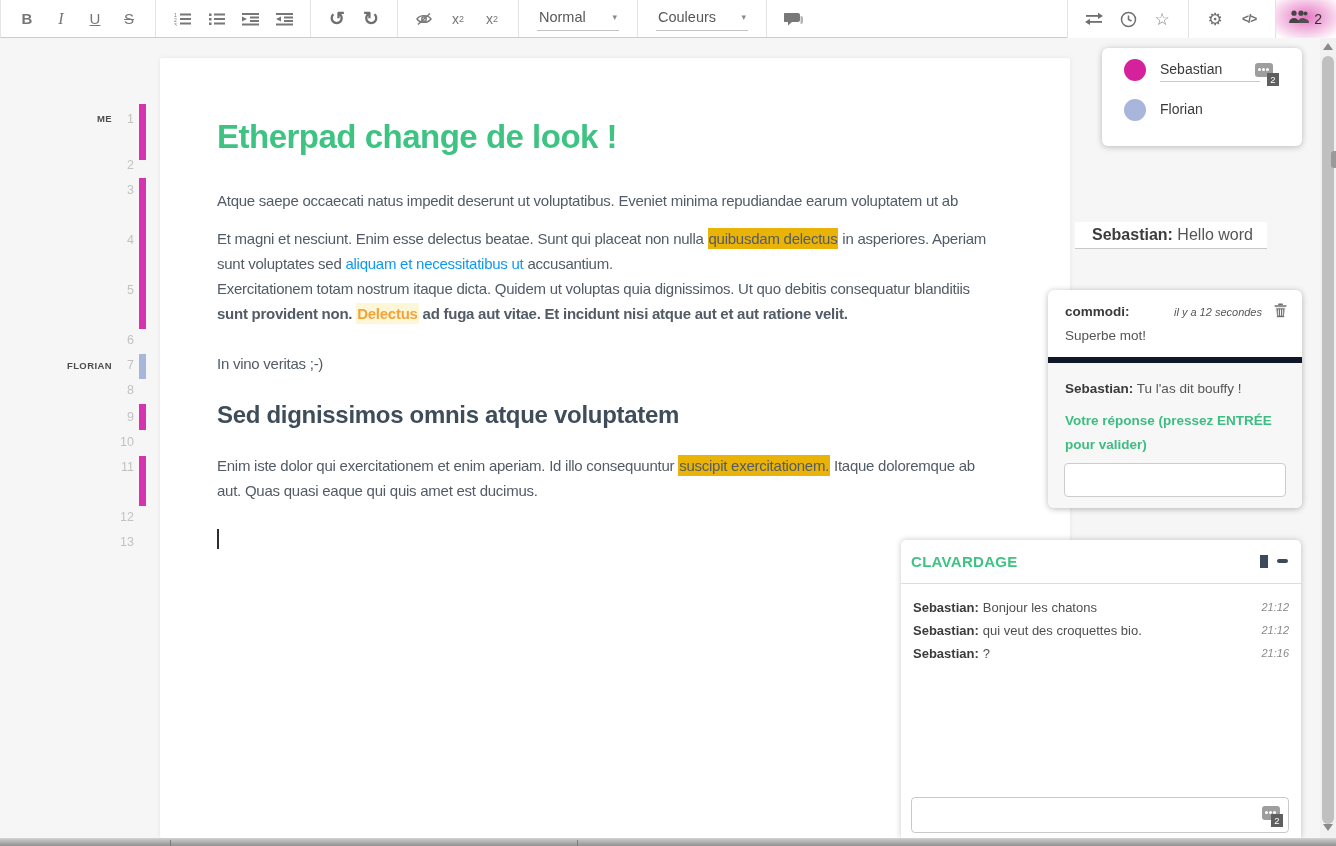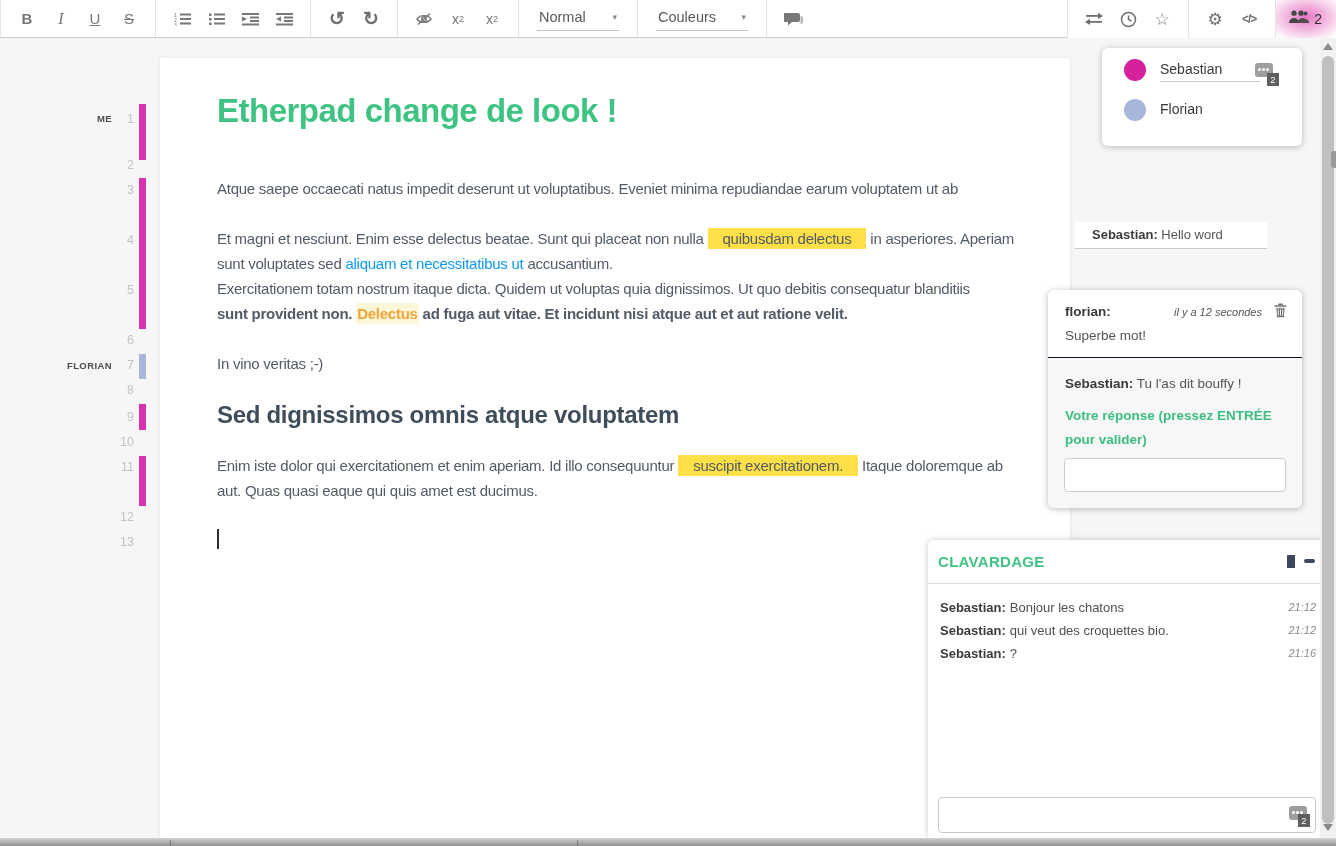--- a/index.html
+++ b/index.html
@@ -51,52 +51,52 @@
   .gutter-num { position:absolute; left:0; width:134px; text-align:right; font-size:12.5px; color:#c2c2c2; height:16px; line-height:16px; }
   .gutter-author { position:absolute; left:0; width:112px; text-align:right; font-size:9.5px; font-weight:bold;
                    color:#4d4d4d; letter-spacing:0.4px; height:14px; line-height:14px; }
   .author-bar { position:absolute; left:139px; width:7px; }
   .bar-me { background:#d633b1; }
   .bar-florian { background:#a9b6dc; }
 
   
   .page { position:absolute; left:160px; top:58px; width:910px; height:780px; background:#fff;
           border-radius:2px; box-shadow:0 0 4px rgba(0,0,0,0.08); overflow:hidden; }
-  .doc-title { position:absolute; left:57px; top:34px; font-size:33px; font-weight:bold; color:#3ec383;
+  .doc-title { position:absolute; left:57px; top:60px; font-size:33px; font-weight:bold; color:#3ec383;
                letter-spacing:-0.5px; white-space:nowrap; }
   .doc-line { position:absolute; left:57px; height:25px; line-height:25px; white-space:nowrap;
               font-size:15px; letter-spacing:-0.25px; color:#525b66; }
   .doc-h2 { position:absolute; left:57px; font-size:24px; font-weight:bold; color:#3f4d5a;
             letter-spacing:-0.3px; white-space:nowrap; }
-  .hl { background:#fde047; padding:2px 15px; }
+  .hl { background:#eab308; padding:2px 1px; }
   .hl-orange { background:#fdf7d8; color:#f2a33c; padding:2px 1px; }
   .doc-link { color:#0d99f2; font-weight:normal; cursor:pointer; }
   .caret-cursor { position:absolute; left:57px; top:412px; width:2px; height:20px; background:#2e2e2e; }
 
   
   .comment-collapsed { position:absolute; left:1075px; top:222px; width:192px; height:27px; background:#fff;
-                       border-bottom:1px solid #c9c9c9; font-size:13px; line-height:25px; padding-left:17px;
+                       border-bottom:1px solid #c9c9c9; font-size:16px; line-height:25px; padding-left:17px;
                        color:#555; z-index:5; }
   .comment-collapsed b { color:#3c3c3c; }
   .comment-card { position:absolute; left:1048px; top:290px; width:254px; height:218px; background:#fff;
                   border-radius:6px; box-shadow:0 1px 6px rgba(0,0,0,0.28); z-index:10; font-size:13.5px; }
   .cc-head { position:absolute; left:17px; top:14px; font-weight:bold; color:#3a3a3a; }
   .cc-time { position:absolute; right:40px; top:16px; font-size:11px; font-style:italic; color:#555; }
   .cc-trash { position:absolute; right:15px; top:13px; cursor:pointer; }
   .cc-text { position:absolute; left:17px; top:38px; color:#555; }
   .cc-lower { position:absolute; left:0; top:67px; width:100%; height:151px; background:#f7f7f7;
-              border-top:1px solid #0f172a; border-radius:0 0 6px 6px; }
+              border-top:6px solid #0f172a; border-radius:0 0 6px 6px; }
   .cc-reply { position:absolute; left:17px; top:18px; color:#555; }
   .cc-reply b { color:#3a3a3a; }
   .cc-prompt { position:absolute; left:17px; top:46px; font-weight:bold; color:#3cbd83; line-height:24px; }
   .cc-input { position:absolute; left:16px; top:100px; width:222px; height:34px; background:#fff;
               border:1px solid #ccc; border-radius:4px; font-size:13px; padding:0 8px; color:#333; }
 
   
-  .chat { position:absolute; left:928px; top:540px; width:400px; height:298px; background:#fff;
+  .chat { position:absolute; left:901px; top:540px; width:400px; height:298px; background:#fff;
           border-radius:5px 5px 0 0; box-shadow:0 0 6px rgba(0,0,0,0.22); z-index:8; }
   .chat-header { position:absolute; left:0; top:0; width:100%; height:44px; border-bottom:1px solid #ddd; }
   .chat-title { position:absolute; left:10px; top:13px; font-size:15px; font-weight:bold; color:#3ec383;
                 letter-spacing:0.3px; }
   .chat-stick { position:absolute; right:33px; top:15px; width:8px; height:13px; background:#3c4a5c; cursor:pointer; }
   .chat-min { position:absolute; right:13px; top:19px; width:11px; height:4px; background:#3c4a5c; border-radius:2px; cursor:pointer; }
   .chat-msgs { position:absolute; left:12px; top:56px; right:12px; }
   .chat-row { display:flex; height:23px; line-height:23px; font-size:13px; }
   .chat-row b { color:#3b3b3b; }
   .chat-row .txt { color:#4f4f4f; margin-left:4px; flex:1; }
@@ -305,41 +305,41 @@
     <div class="author-bar bar-me" style="top:104px; height:56px;"></div>
     <div class="author-bar bar-me" style="top:178px; height:151px;"></div>
     <div class="author-bar bar-florian" style="top:354px; height:25px;"></div>
     <div class="author-bar bar-me" style="top:404px; height:26px;"></div>
     <div class="author-bar bar-me" style="top:456px; height:50px;"></div>
   </div>
 
   <div class="page">
     <div class="doc-title">Etherpad change de look !</div>
 
-    <div class="doc-line" style="top:118px;">Atque saepe occaecati natus impedit deserunt ut voluptatibus. Eveniet minima repudiandae earum voluptatem ut ab</div>
+    <div class="doc-line" style="top:130px;">Atque saepe occaecati natus impedit deserunt ut voluptatibus. Eveniet minima repudiandae earum voluptatem ut ab</div>
     <div class="doc-line" style="top:168px;"><span>Et magni et nesciunt. Enim esse delectus beatae. Sunt qui placeat non nulla </span><span class="hl">quibusdam delectus</span><span> in asperiores. Aperiam</span></div>
     <div class="doc-line" style="top:193px;"><span>sunt voluptates sed </span><span class="doc-link">aliquam et necessitatibus ut</span><span> accusantium.</span></div>
     <div class="doc-line" style="top:218px;">Exercitationem totam nostrum itaque dicta. Quidem ut voluptas quia dignissimos. Ut quo debitis consequatur blanditiis</div>
     <div class="doc-line" style="top:243px;font-weight:bold;"><span>sunt provident non. </span><span class="hl-orange">Delectus</span><span> ad fuga aut vitae. Et incidunt nisi atque aut et aut ratione velit.</span></div>
     <div class="doc-line" style="top:293px;">In vino veritas ;-)</div>
 
     <div class="doc-h2" style="top:343px;">Sed dignissimos omnis atque voluptatem</div>
 
     <div class="doc-line" style="top:395px;"><span>Enim iste dolor qui exercitationem et enim aperiam. Id illo consequuntur </span><span class="hl">suscipit exercitationem.</span><span> Itaque doloremque ab</span></div>
     <div class="doc-line" style="top:420px;">aut. Quas quasi eaque qui quis amet est ducimus.</div>
 
     <div class="caret-cursor" style="top:471px;"></div>
   </div>
 
   <div class="comment-collapsed">
     <b>Sebastian:</b><span> Hello word</span>
   </div>
 
   <div class="comment-card">
-    <div class="cc-head">florian:</div>
+    <div class="cc-head">commodi:</div>
     <div class="cc-time">il y a 12 secondes</div>
     <div class="cc-trash">
       <svg width="13" height="15" viewBox="0 0 13 15">
           <g fill="#6f6f6f">
             <rect x="0.5" y="2.2" width="12" height="1.6" rx="0.5"></rect>
             <rect x="4.2" y="0.5" width="4.6" height="1.4" rx="0.5"></rect>
             <path d="M1.8 4.8 h9.4 l-0.8 9 a1 1 0 0 1 -1 0.9 h-5.8 a1 1 0 0 1 -1 -0.9 z M4.3 6.4 v6.3 M6.5 6.4 v6.3 M8.7 6.4 v6.3" stroke="#f7f7f7" stroke-width="1"></path>
           </g>
         </svg>
     </div>

